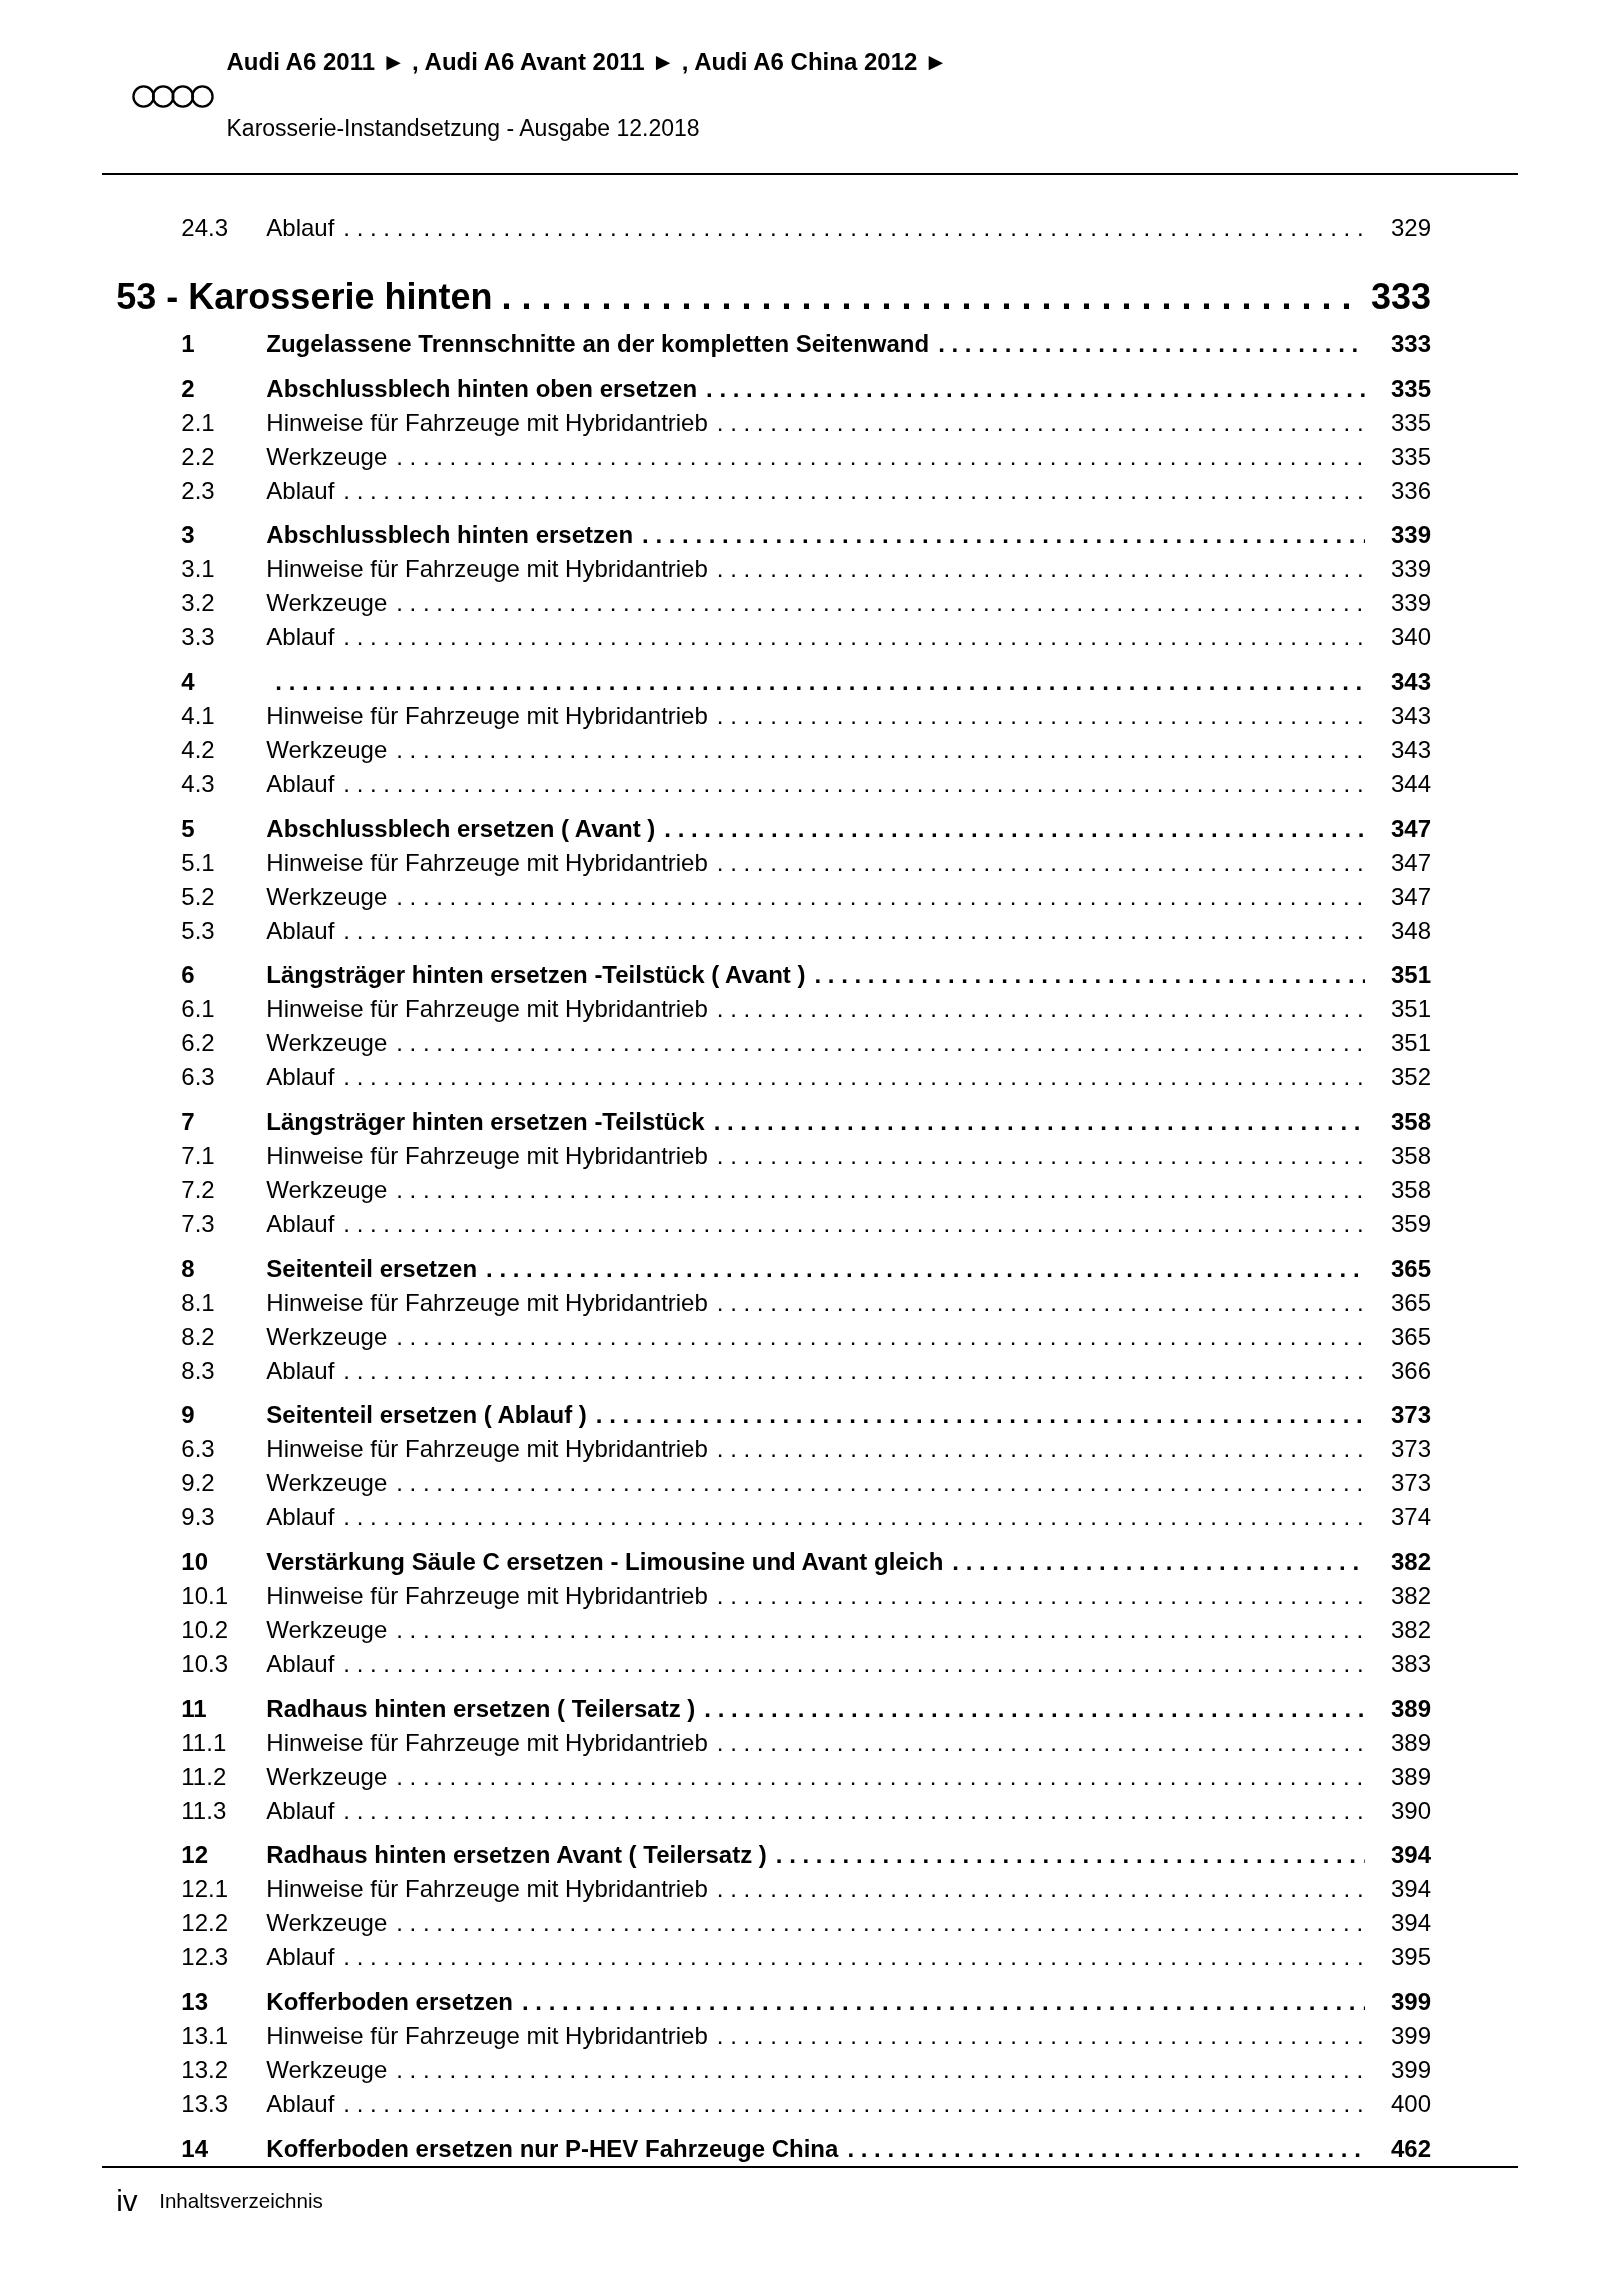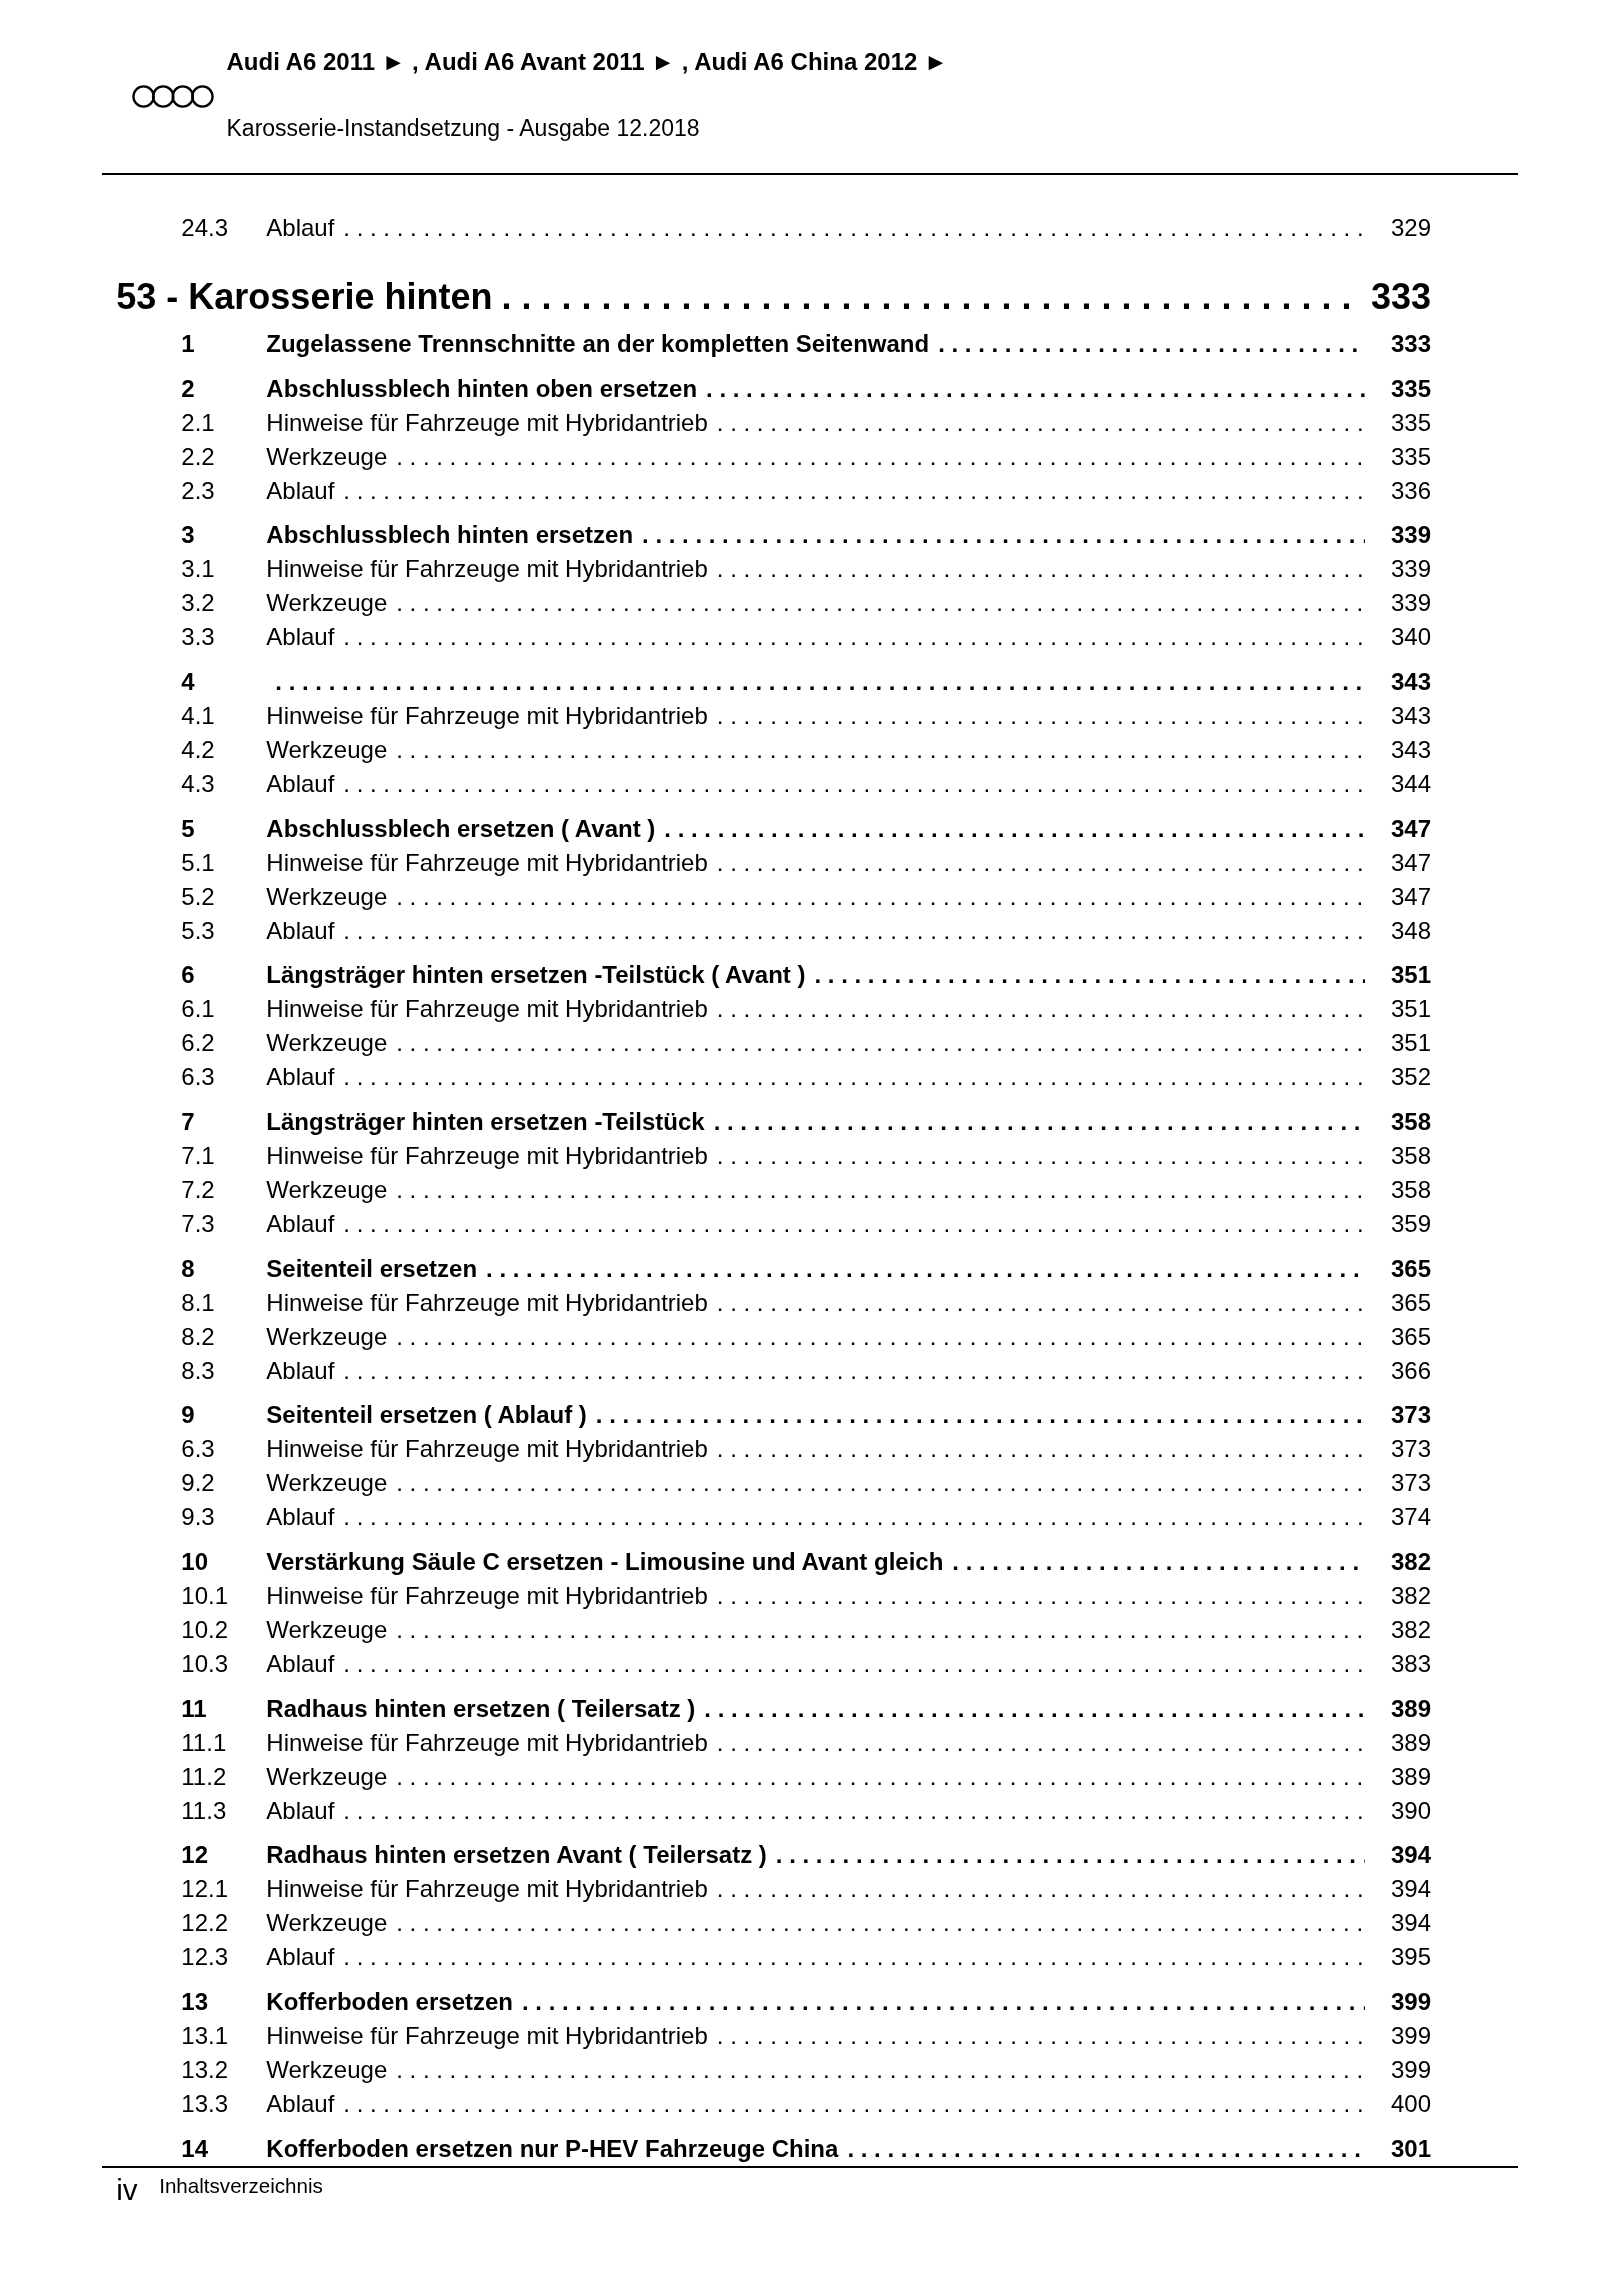--- a/index.html
+++ b/index.html
@@ -57,23 +57,23 @@
   }
   .page-num { flex: 0 0 auto; min-width: 57px; text-align: right; }
 
   
   .footer {
     position: absolute;
     left: 102px;
     right: 102px;
     top: 2166px;
     border-top: 2.7px solid #000;
-    padding-top: 6px;
+    padding-top: 17px;
     display: flex;
-    align-items: flex-start;
+    align-items: center;
     gap: 21.5px;
     padding-left: 14.3px;
   }
   .roman { font-size: 29.6px; line-height: 32px; }
   .footer-label { font-size: 20.6px; }
 </style>
 </head>
 <body>
 
 <div class="page-wrap">
@@ -397,21 +397,21 @@
       <div class="toc-row sub">
         <span class="num">13.3</span>
         <span class="title">Ablauf</span>
         <span class="leader"></span>
         <span class="page-num">400</span>
       </div>
       <div class="toc-row section">
         <span class="num">14</span>
         <span class="title">Kofferboden ersetzen nur P-HEV Fahrzeuge China</span>
         <span class="leader"></span>
-        <span class="page-num">301</span>
+        <span class="page-num">462</span>
       </div>
     </main>
 
 </div>
 
 <footer class="footer">
   <span class="roman">iv</span>
   <span class="footer-label">Inhaltsverzeichnis</span>
 </footer>
 

